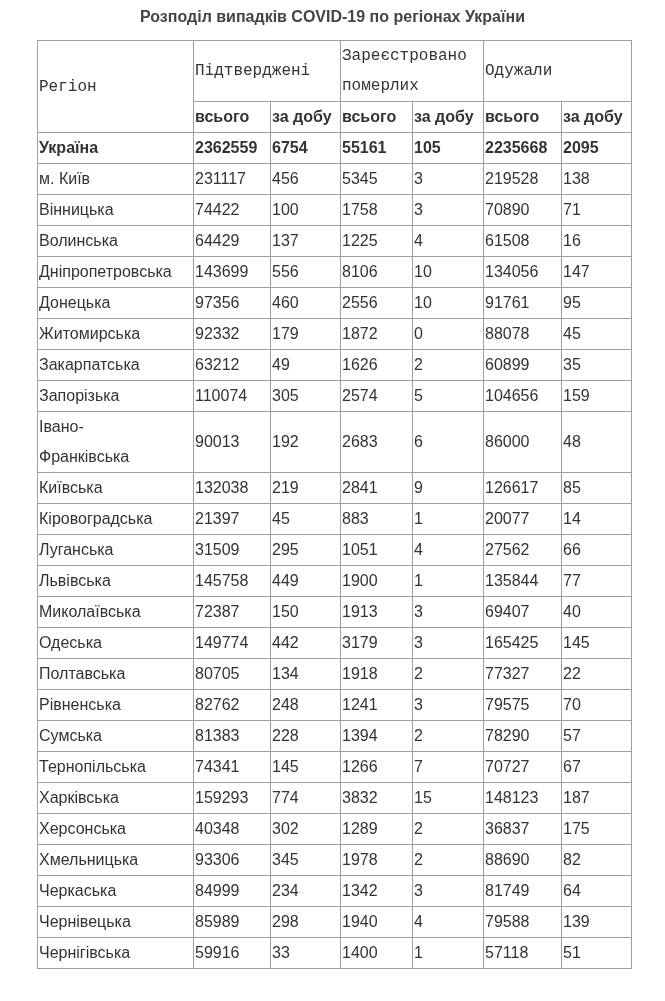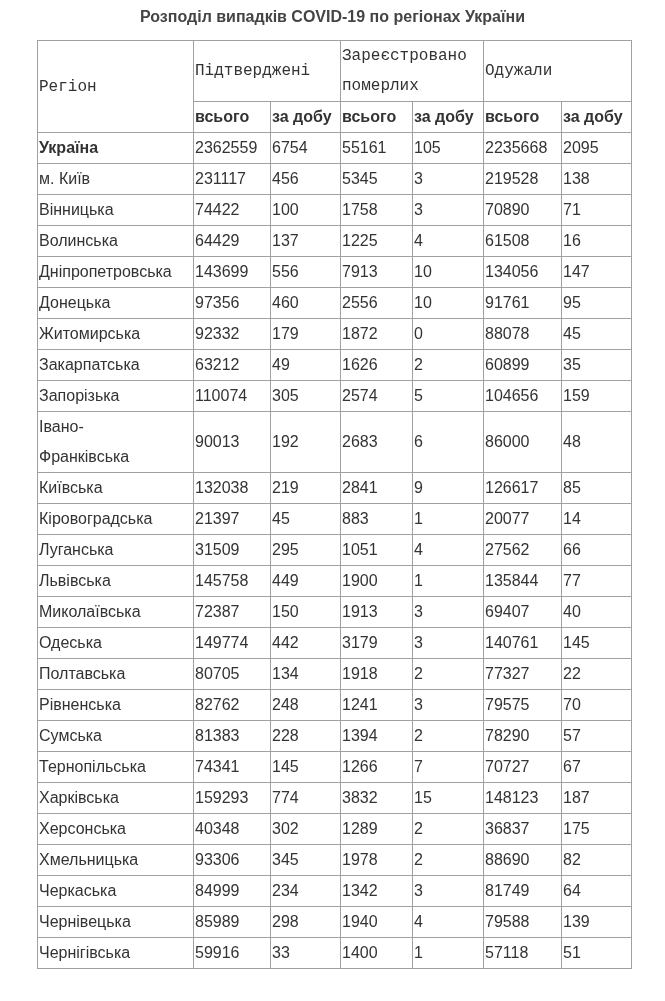--- a/index.html
+++ b/index.html
@@ -64,21 +64,21 @@
   }
   table.covid td.region-wrap {
     white-space: normal;
     line-height: 30px;
   }
   table.covid tr.total td {
     font-weight: bold;
     margin-left: 28px;
   }
   table.covid tr.total td.num {
-    font-weight: normal;
+    font-weight: bold;
   }
   col.c-region { width: 156px; }
   col.c-conf-total { width: 77px; }
   col.c-conf-day { width: 70px; }
   col.c-dead-total { width: 72px; }
   col.c-dead-day { width: 71px; }
   col.c-rec-total { width: 78px; }
   col.c-rec-day { width: 70px; }
 </style>
 </head>
@@ -146,21 +146,21 @@
         <td class="num">137</td>
         <td class="num">1225</td>
         <td class="num">4</td>
         <td class="num">61508</td>
         <td class="num">16</td>
       </tr>
       <tr>
         <td>Дніпропетровська</td>
         <td class="num">143699</td>
         <td class="num">556</td>
-        <td class="num">7913</td>
+        <td class="num">8106</td>
         <td class="num">10</td>
         <td class="num">134056</td>
         <td class="num">147</td>
       </tr>
       <tr>
         <td>Донецька</td>
         <td class="num">97356</td>
         <td class="num">460</td>
         <td class="num">2556</td>
         <td class="num">10</td>
@@ -247,21 +247,21 @@
         <td class="num">3</td>
         <td class="num">69407</td>
         <td class="num">40</td>
       </tr>
       <tr>
         <td>Одеська</td>
         <td class="num">149774</td>
         <td class="num">442</td>
         <td class="num">3179</td>
         <td class="num">3</td>
-        <td class="num">140761</td>
+        <td class="num">165425</td>
         <td class="num">145</td>
       </tr>
       <tr>
         <td>Полтавська</td>
         <td class="num">80705</td>
         <td class="num">134</td>
         <td class="num">1918</td>
         <td class="num">2</td>
         <td class="num">77327</td>
         <td class="num">22</td>

